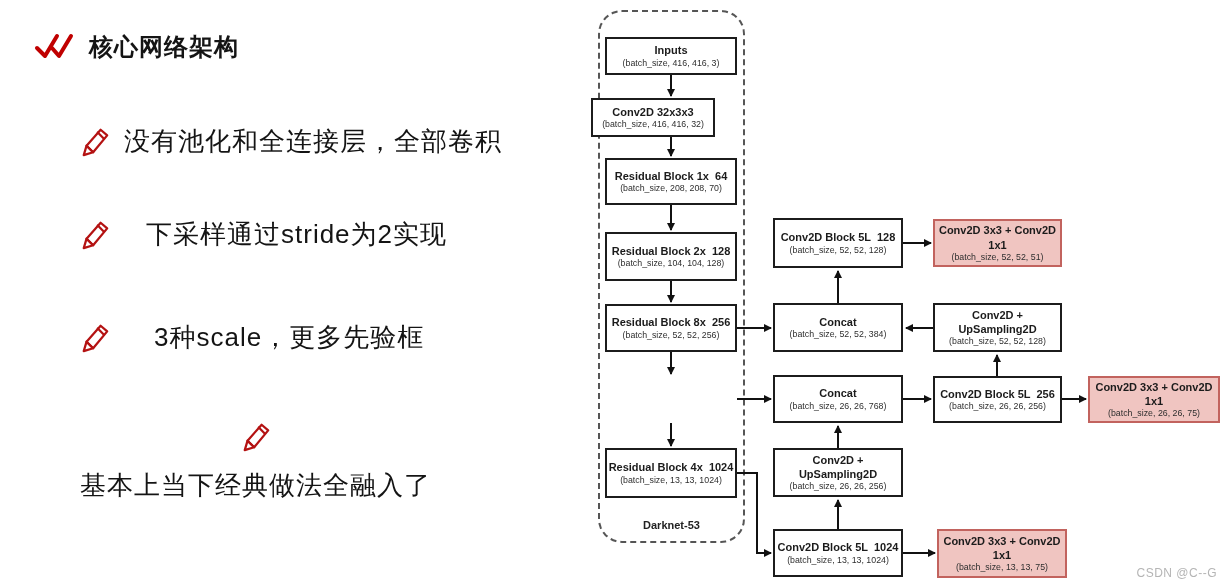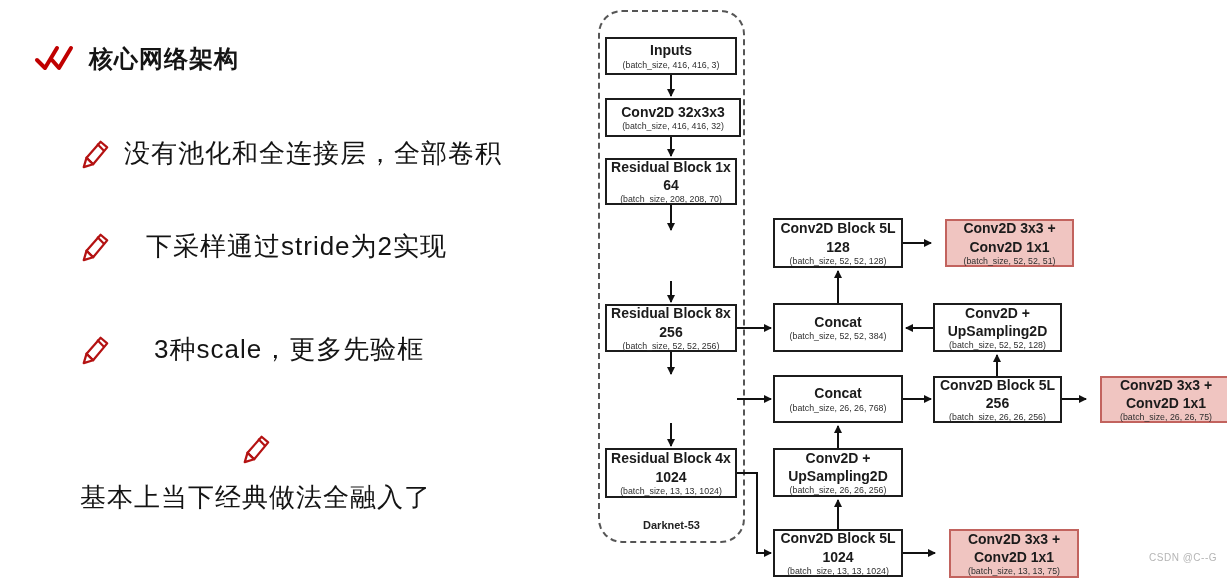--- a/index.html
+++ b/index.html
@@ -1,44 +1,44 @@
 <!DOCTYPE html>
 <html><head>
 <meta charset="utf-8">
 <style>
   html,body{margin:0;padding:0;background:#ffffff;}
   #stage{
     position:relative;width:1227px;height:585px;background:#ffffff;overflow:hidden;
     font-family:"Liberation Sans","DejaVu Sans",sans-serif;color:#111;
   }
   
-  .note-row{position:absolute;display:flex;align-items:center;gap:14px;margin-top:12px;}
+  .note-row{position:absolute;display:flex;align-items:center;gap:14px;}
   .note-title-text{font-size:24px;font-weight:600;color:#141414;letter-spacing:1px;}
   .note-bullet-text{font-size:26px;font-weight:500;color:#141414;letter-spacing:1px;}
   .note-icon{flex:0 0 auto;display:block;}
   
   .darknet-frame{
     position:absolute;left:598px;top:10px;width:147px;height:533px;
     border:2px dashed #555;border-radius:24px;box-sizing:border-box;
   }
   .darknet-label{
     position:absolute;left:598px;top:519px;width:147px;text-align:center;
     font-size:11px;font-weight:bold;color:#222;
   }
   .node{
     position:absolute;box-sizing:border-box;background:#ffffff;border:2px solid #1c1c1c;
     display:flex;flex-direction:column;align-items:center;justify-content:center;
     text-align:center;padding:2px 1px;z-index:2;
   }
-  .node.pink{background:#f0c5c1;border-color:#c2635e;margin-left:12px;}
-  .nt{font-size:14px;font-weight:bold;color:#1b1b1b;line-height:1.3;white-space:pre-wrap;}
+  .node.pink{background:#f0c5c1;border-color:#c2635e;}
+  .nt{font-size:11px;font-weight:bold;color:#1b1b1b;line-height:1.3;white-space:pre-wrap;}
   .ns{font-size:8.8px;color:#2e2e2e;line-height:1.25;white-space:pre-wrap;}
   .arrows{position:absolute;left:0;top:0;z-index:1;pointer-events:none;}
   .watermark{
-    position:absolute;right:10px;bottom:22px;font-size:10px;color:#b5b5b5;letter-spacing:0.5px;
+    position:absolute;right:10px;bottom:5px;font-size:12px;color:#b5b5b5;letter-spacing:0.5px;
   }
 </style>
 </head>
 <body>
 
 <div id="stage">
 
   <div class="note-row" style="left:33px;top:30px;">
     <svg class="note-icon" width="42" height="34" viewBox="0 0 42 34">
       <path d="M4 18 L12 26 L24 6" fill="none" stroke="#c00000" stroke-width="4" stroke-linecap="round" stroke-linejoin="round"></path>
@@ -111,27 +111,31 @@
       <path d="M838 448 V426" marker-end="url(#ah)"></path>
       <path d="M838 529 V500" marker-end="url(#ah)"></path>
       <path d="M903 553 H935" marker-end="url(#ah)"></path>
     </g>
   </svg>
 
   <div class="node" style="left:605px;top:37px;width:132px;height:38px">
     <div class="nt">Inputs</div>
     <div class="ns">(batch_size, 416, 416, 3)</div>
   </div>
-  <div class="node" style="left:605px;top:98px;width:136px;height:39px">
+  <div class="node" style="left:591px;top:98px;width:124px;height:39px">
     <div class="nt">Conv2D 32x3x3</div>
     <div class="ns">(batch_size, 416, 416, 32)</div>
   </div>
   <div class="node" style="left:605px;top:158px;width:132px;height:47px">
     <div class="nt">Residual Block 1x  64</div>
     <div class="ns">(batch_size, 208, 208, 70)</div>
+  </div>
+  <div class="node" style="left:605px;top:232px;width:132px;height:49px">
+    <div class="nt">Residual Block 2x  128</div>
+    <div class="ns">(batch_size, 104, 104, 128)</div>
   </div>
   <div class="node" style="left:605px;top:304px;width:132px;height:48px">
     <div class="nt">Residual Block 8x  256</div>
     <div class="ns">(batch_size, 52, 52, 256)</div>
   </div>
   <div class="node" style="left:605px;top:448px;width:132px;height:50px">
     <div class="nt">Residual Block 4x  1024</div>
     <div class="ns">(batch_size, 13, 13, 1024)</div>
   </div>
 

